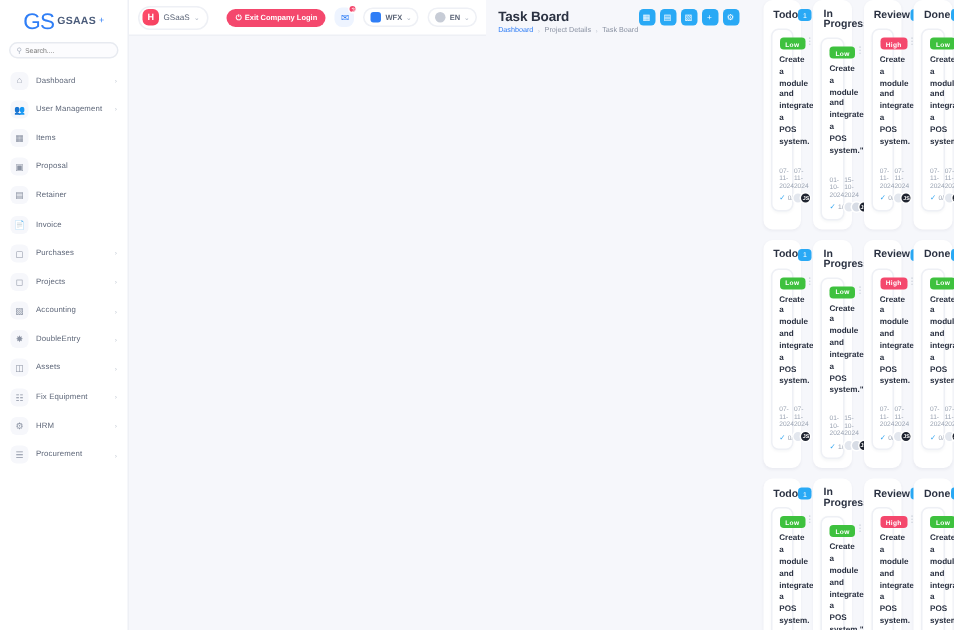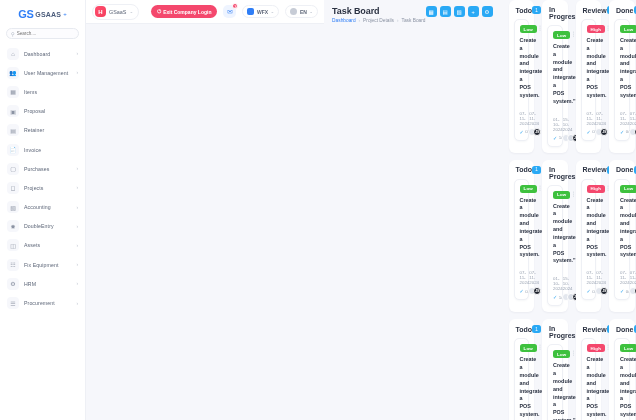--- a/index.html
+++ b/index.html
@@ -16,21 +16,21 @@
     width: 86px; height: 420px; background: #ffffff;
     border-right: 1px solid #eef0f5;
     display: flex; flex-direction: column;
     flex: 0 0 86px;
   }
   .brand {
     height: 24px; display: flex; align-items: center; justify-content: center;
     gap: 2px; padding-top: 4px;
   }
   .brand-mark {
-    font-size: 11px; font-weight: bold; color: #2f7ef6;
+    font-size: 15px; font-weight: normal; color: #2f7ef6;
     letter-spacing: -0.5px;
   }
   .brand-text {
     font-size: 7px; font-weight: bold; color: #4a5b7a; letter-spacing: 0.2px;
   }
   .brand-dot { color: #2f7ef6; font-size: 6px; vertical-align: super; }
 
   .search-wrap { padding: 4px 6px 3px 6px; }
   .search-box {
     height: 11px; border: 1px solid #e7eaf0; border-radius: 6px;

